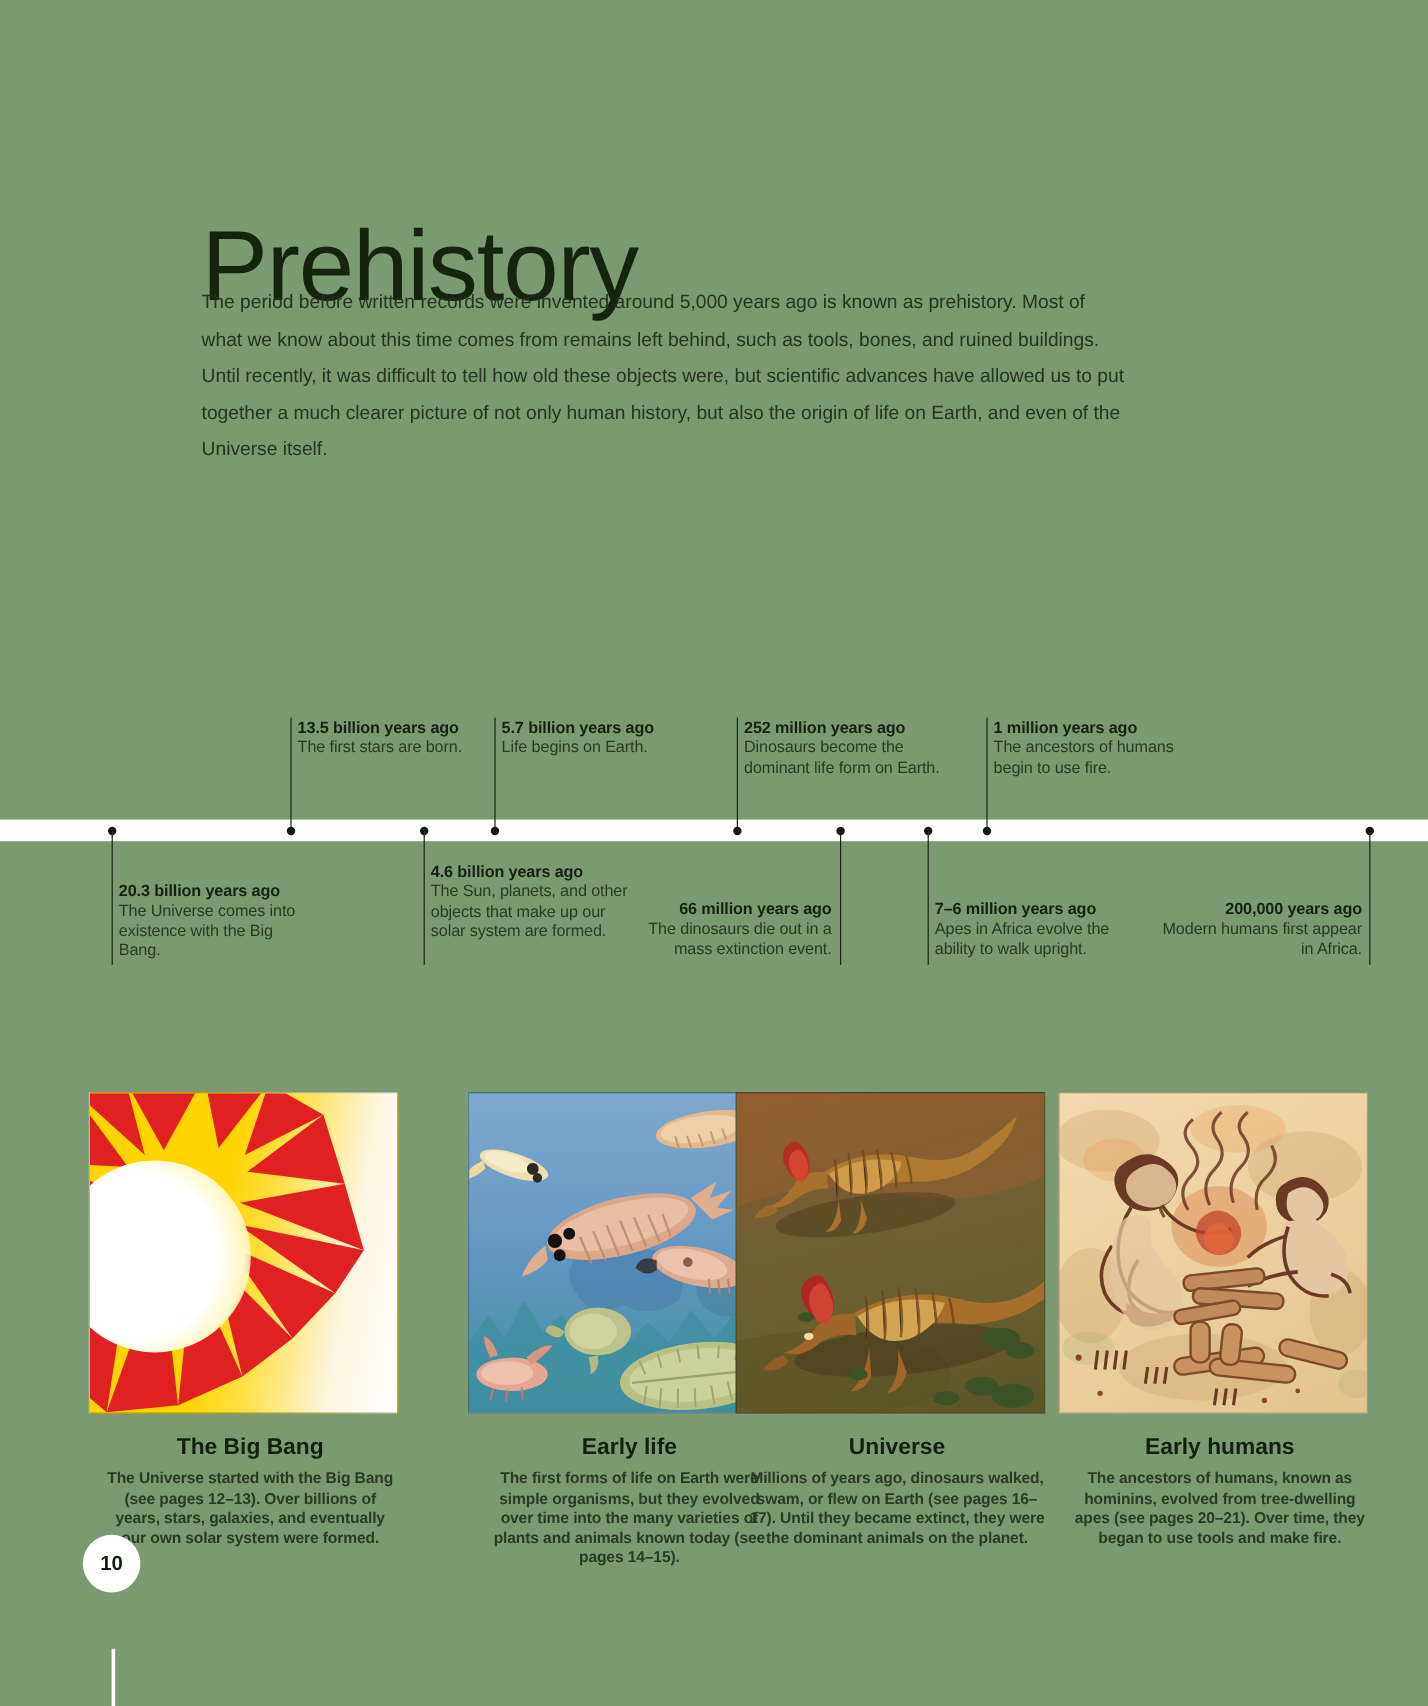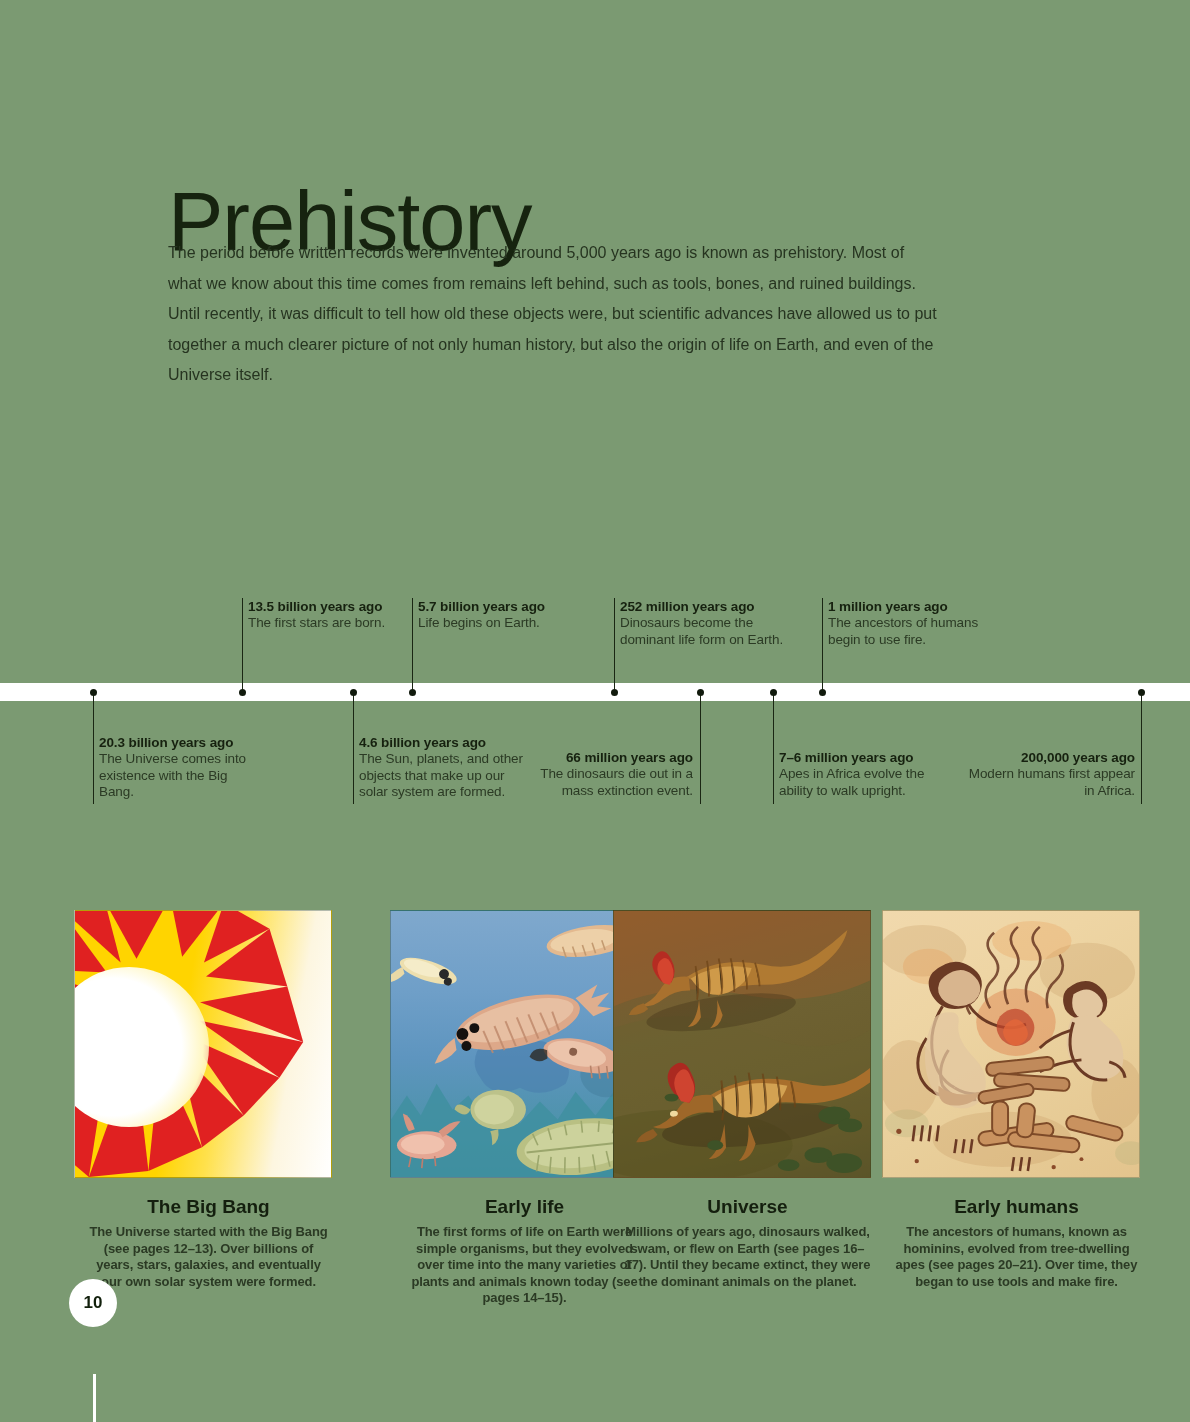--- a/index.html
+++ b/index.html
@@ -145,21 +145,21 @@
     </div>
     <div class="tl-label" style="left:828px; top:598px; width:172px;">
       <div class="tl-year">1 million years ago</div>
       <div class="tl-desc">The ancestors of humans begin to use fire.</div>
     </div>
 
     <div class="tl-label" style="left:99px; top:734px; width:160px;">
       <div class="tl-year">20.3 billion years ago</div>
       <div class="tl-desc">The Universe comes into existence with the Big Bang.</div>
     </div>
-    <div class="tl-label" style="left:359px; top:734px; width:172px;">
+    <div class="tl-label" style="left:359px; top:718px; width:172px;">
       <div class="tl-year">4.6 billion years ago</div>
       <div class="tl-desc">The Sun, planets, and other objects that make up our solar system are formed.</div>
     </div>
     <div class="tl-label right" style="left:525px; top:749px; width:168px;">
       <div class="tl-year">66 million years ago</div>
       <div class="tl-desc">The dinosaurs die out in a mass extinction event.</div>
     </div>
     <div class="tl-label" style="left:779px; top:749px; width:170px;">
       <div class="tl-year">7–6 million years ago</div>
       <div class="tl-desc">Apes in Africa evolve the ability to walk upright.</div>

